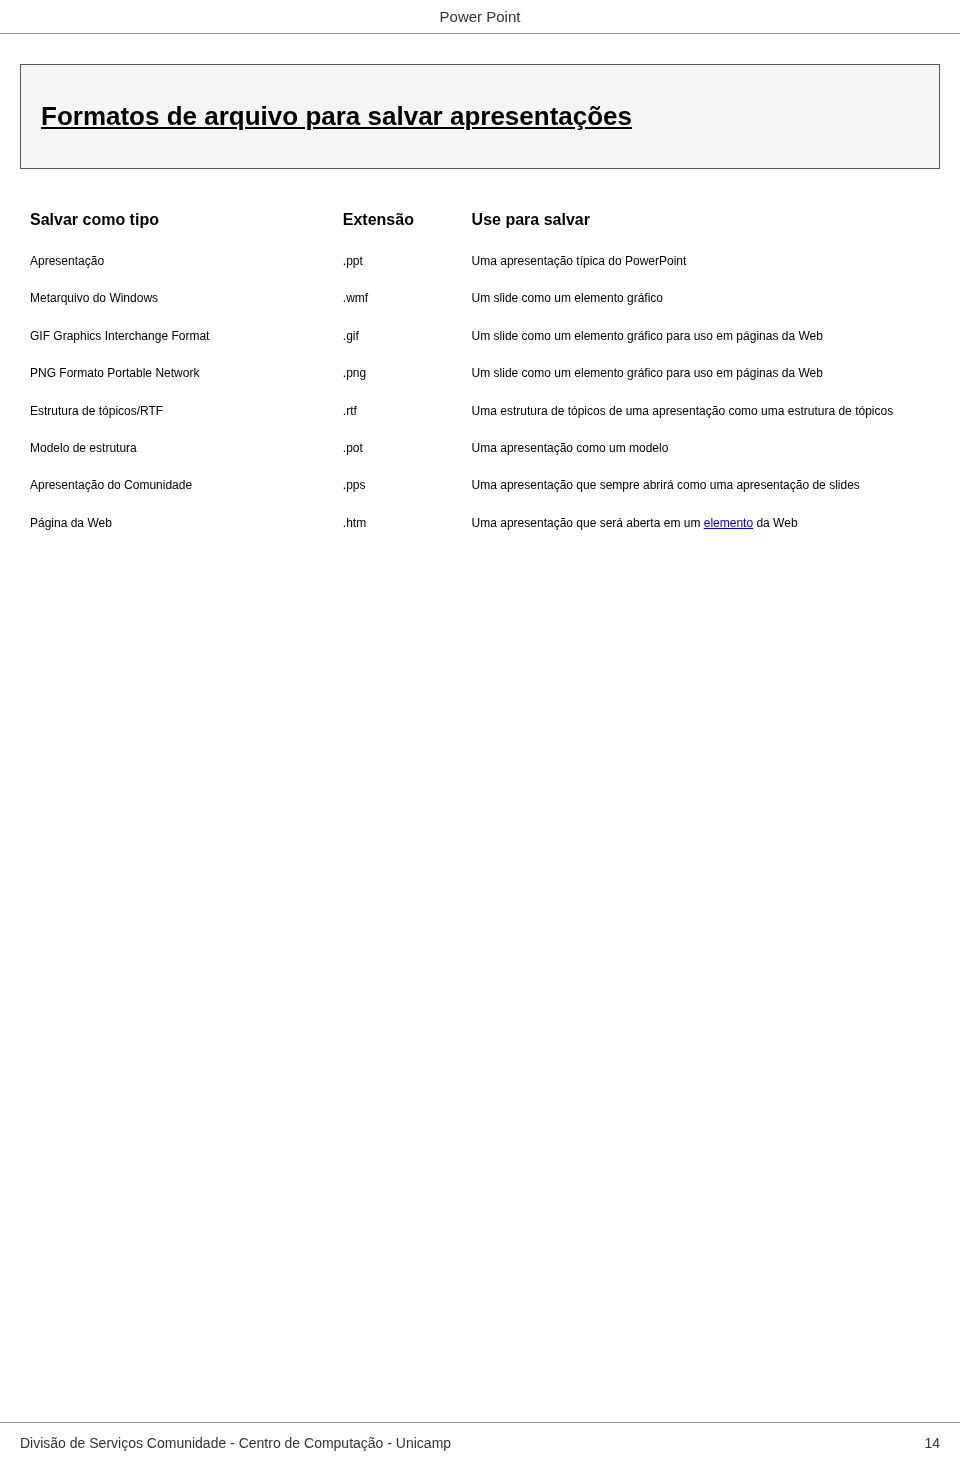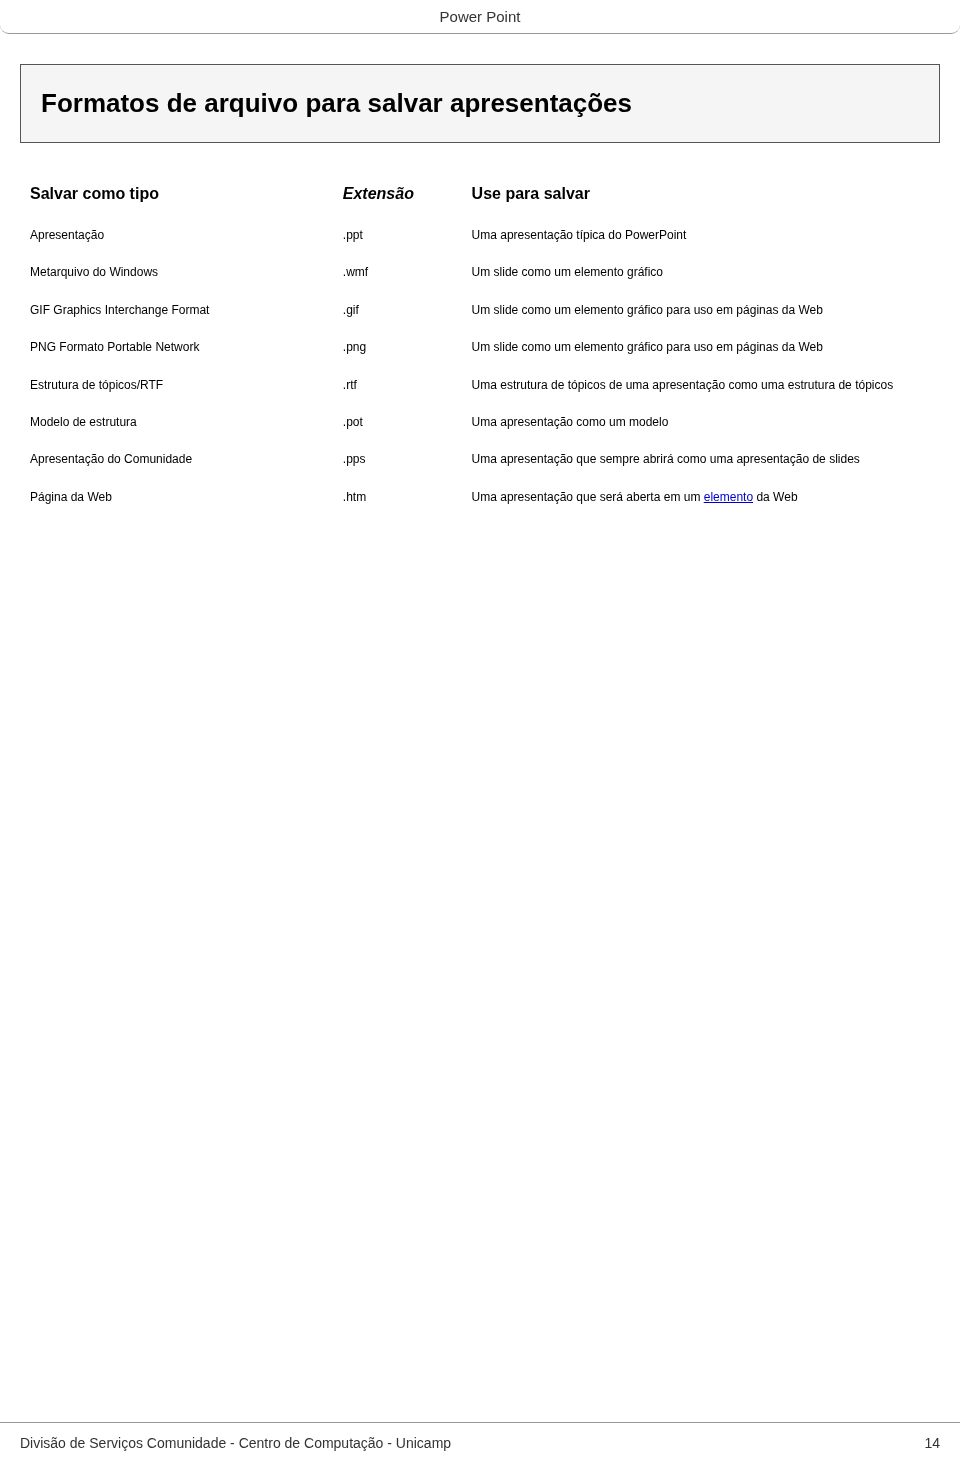--- a/index.html
+++ b/index.html
@@ -19,34 +19,34 @@
     }
 
     
     .top-bar {
       width: 100%;
       border-bottom: 1px solid #999;
       text-align: center;
       padding: 8px 0;
       font-size: 15px;
       color: #333;
-      border-radius: 9px;
     }
 
     
     .main-content {
       padding: 30px 20px 80px 20px;
     }
 
     
     .heading-box {
       border: 1.5px solid #555;
-      padding: 23px 20px;
+      padding: 36px 20px;
       margin-bottom: 36px;
       background: #f5f5f5;
+      text-decoration: underline;
     }
 
     .heading-box h1 {
       font-size: 26px;
       font-weight: bold;
       color: #000;
     }
 
     
     .format-table {
@@ -62,21 +62,20 @@
       vertical-align: bottom;
       border-bottom: none;
     }
 
     .format-table thead tr th:first-child {
       width: 34%;
     }
 
     .format-table thead tr th:nth-child(2) {
       width: 14%;
-      font-style: italic;
     }
 
     .format-table thead tr th:nth-child(3) {
       width: 52%;
     }
 
     .format-table tbody tr td {
       font-size: 12px;
       padding: 10px 10px;
       vertical-align: top;

